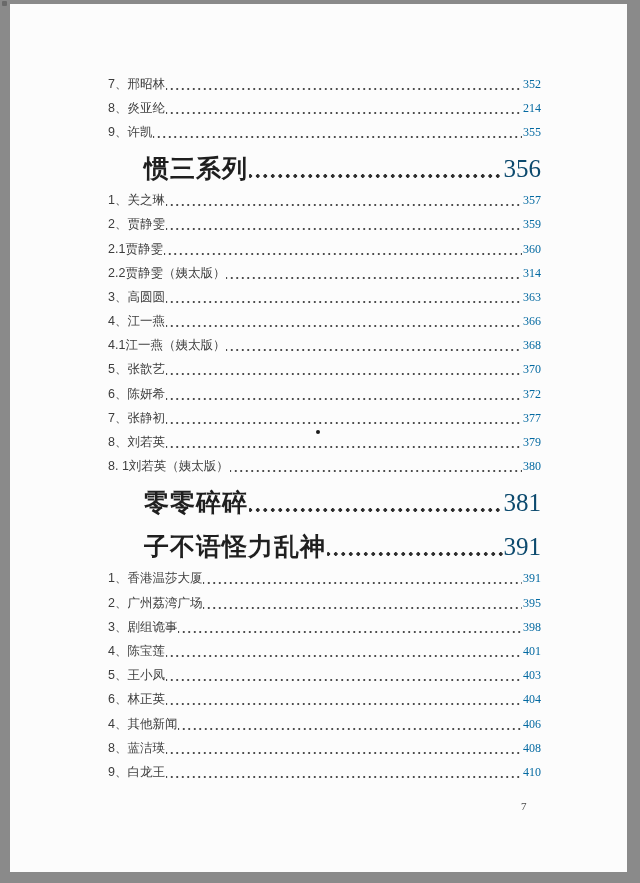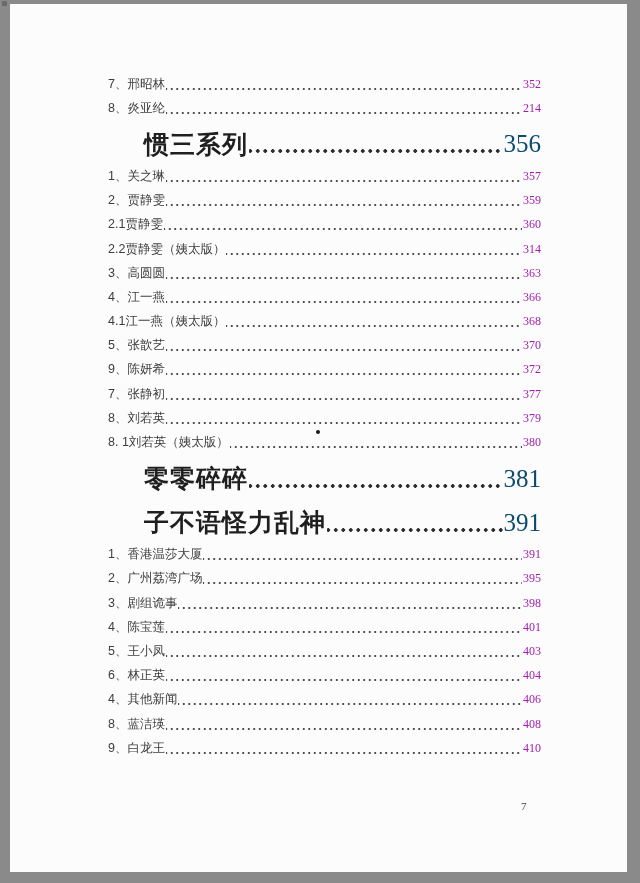--- a/index.html
+++ b/index.html
@@ -54,21 +54,21 @@
     background-position: 3px calc(50% + 4.5px);
   }
   .heading .leader {
     background-image: radial-gradient(circle, #2e2e2e 1.7px, rgba(0,0,0,0) 2px);
     background-size: 7.5px 6px;
     background-position: 5px calc(50% + 7px);
   }
   .pnum {
     font-family: "Liberation Serif", serif;
     font-size: 12px;
-    color: #a21caf;
+    color: #0369a1;
     white-space: nowrap;
   }
   .heading .pnum {
     font-size: 25px;
     font-weight: 500;
     color: #0c4a6e;
     letter-spacing: 0;
   }
   .page-number {
     position: absolute;
@@ -117,20 +117,25 @@
       <div class="row item">
         <span class="label">7、邢昭林</span>
         <span class="leader"></span>
         <span class="pnum">352</span>
       </div>
       <div class="row item">
         <span class="label">8、炎亚纶</span>
         <span class="leader"></span>
         <span class="pnum">214</span>
       </div>
+      <div class="row item">
+        <span class="label">9、许凯</span>
+        <span class="leader"></span>
+        <span class="pnum">355</span>
+      </div>
       <div class="row heading">
         <span class="label">惯三系列</span>
         <span class="leader"></span>
         <span class="pnum">356</span>
       </div>
       <div class="row item">
         <span class="label">1、关之琳</span>
         <span class="leader"></span>
         <span class="pnum">357</span>
       </div>
@@ -163,21 +168,21 @@
         <span class="label">4.1江一燕（姨太版）</span>
         <span class="leader"></span>
         <span class="pnum">368</span>
       </div>
       <div class="row item">
         <span class="label">5、张歆艺</span>
         <span class="leader"></span>
         <span class="pnum">370</span>
       </div>
       <div class="row item">
-        <span class="label">9、陈妍希</span>
+        <span class="label">6、陈妍希</span>
         <span class="leader"></span>
         <span class="pnum">372</span>
       </div>
       <div class="row item">
         <span class="label">7、张静初</span>
         <span class="leader"></span>
         <span class="pnum">377</span>
       </div>
       <div class="row item">
         <span class="label">8、刘若英</span>

